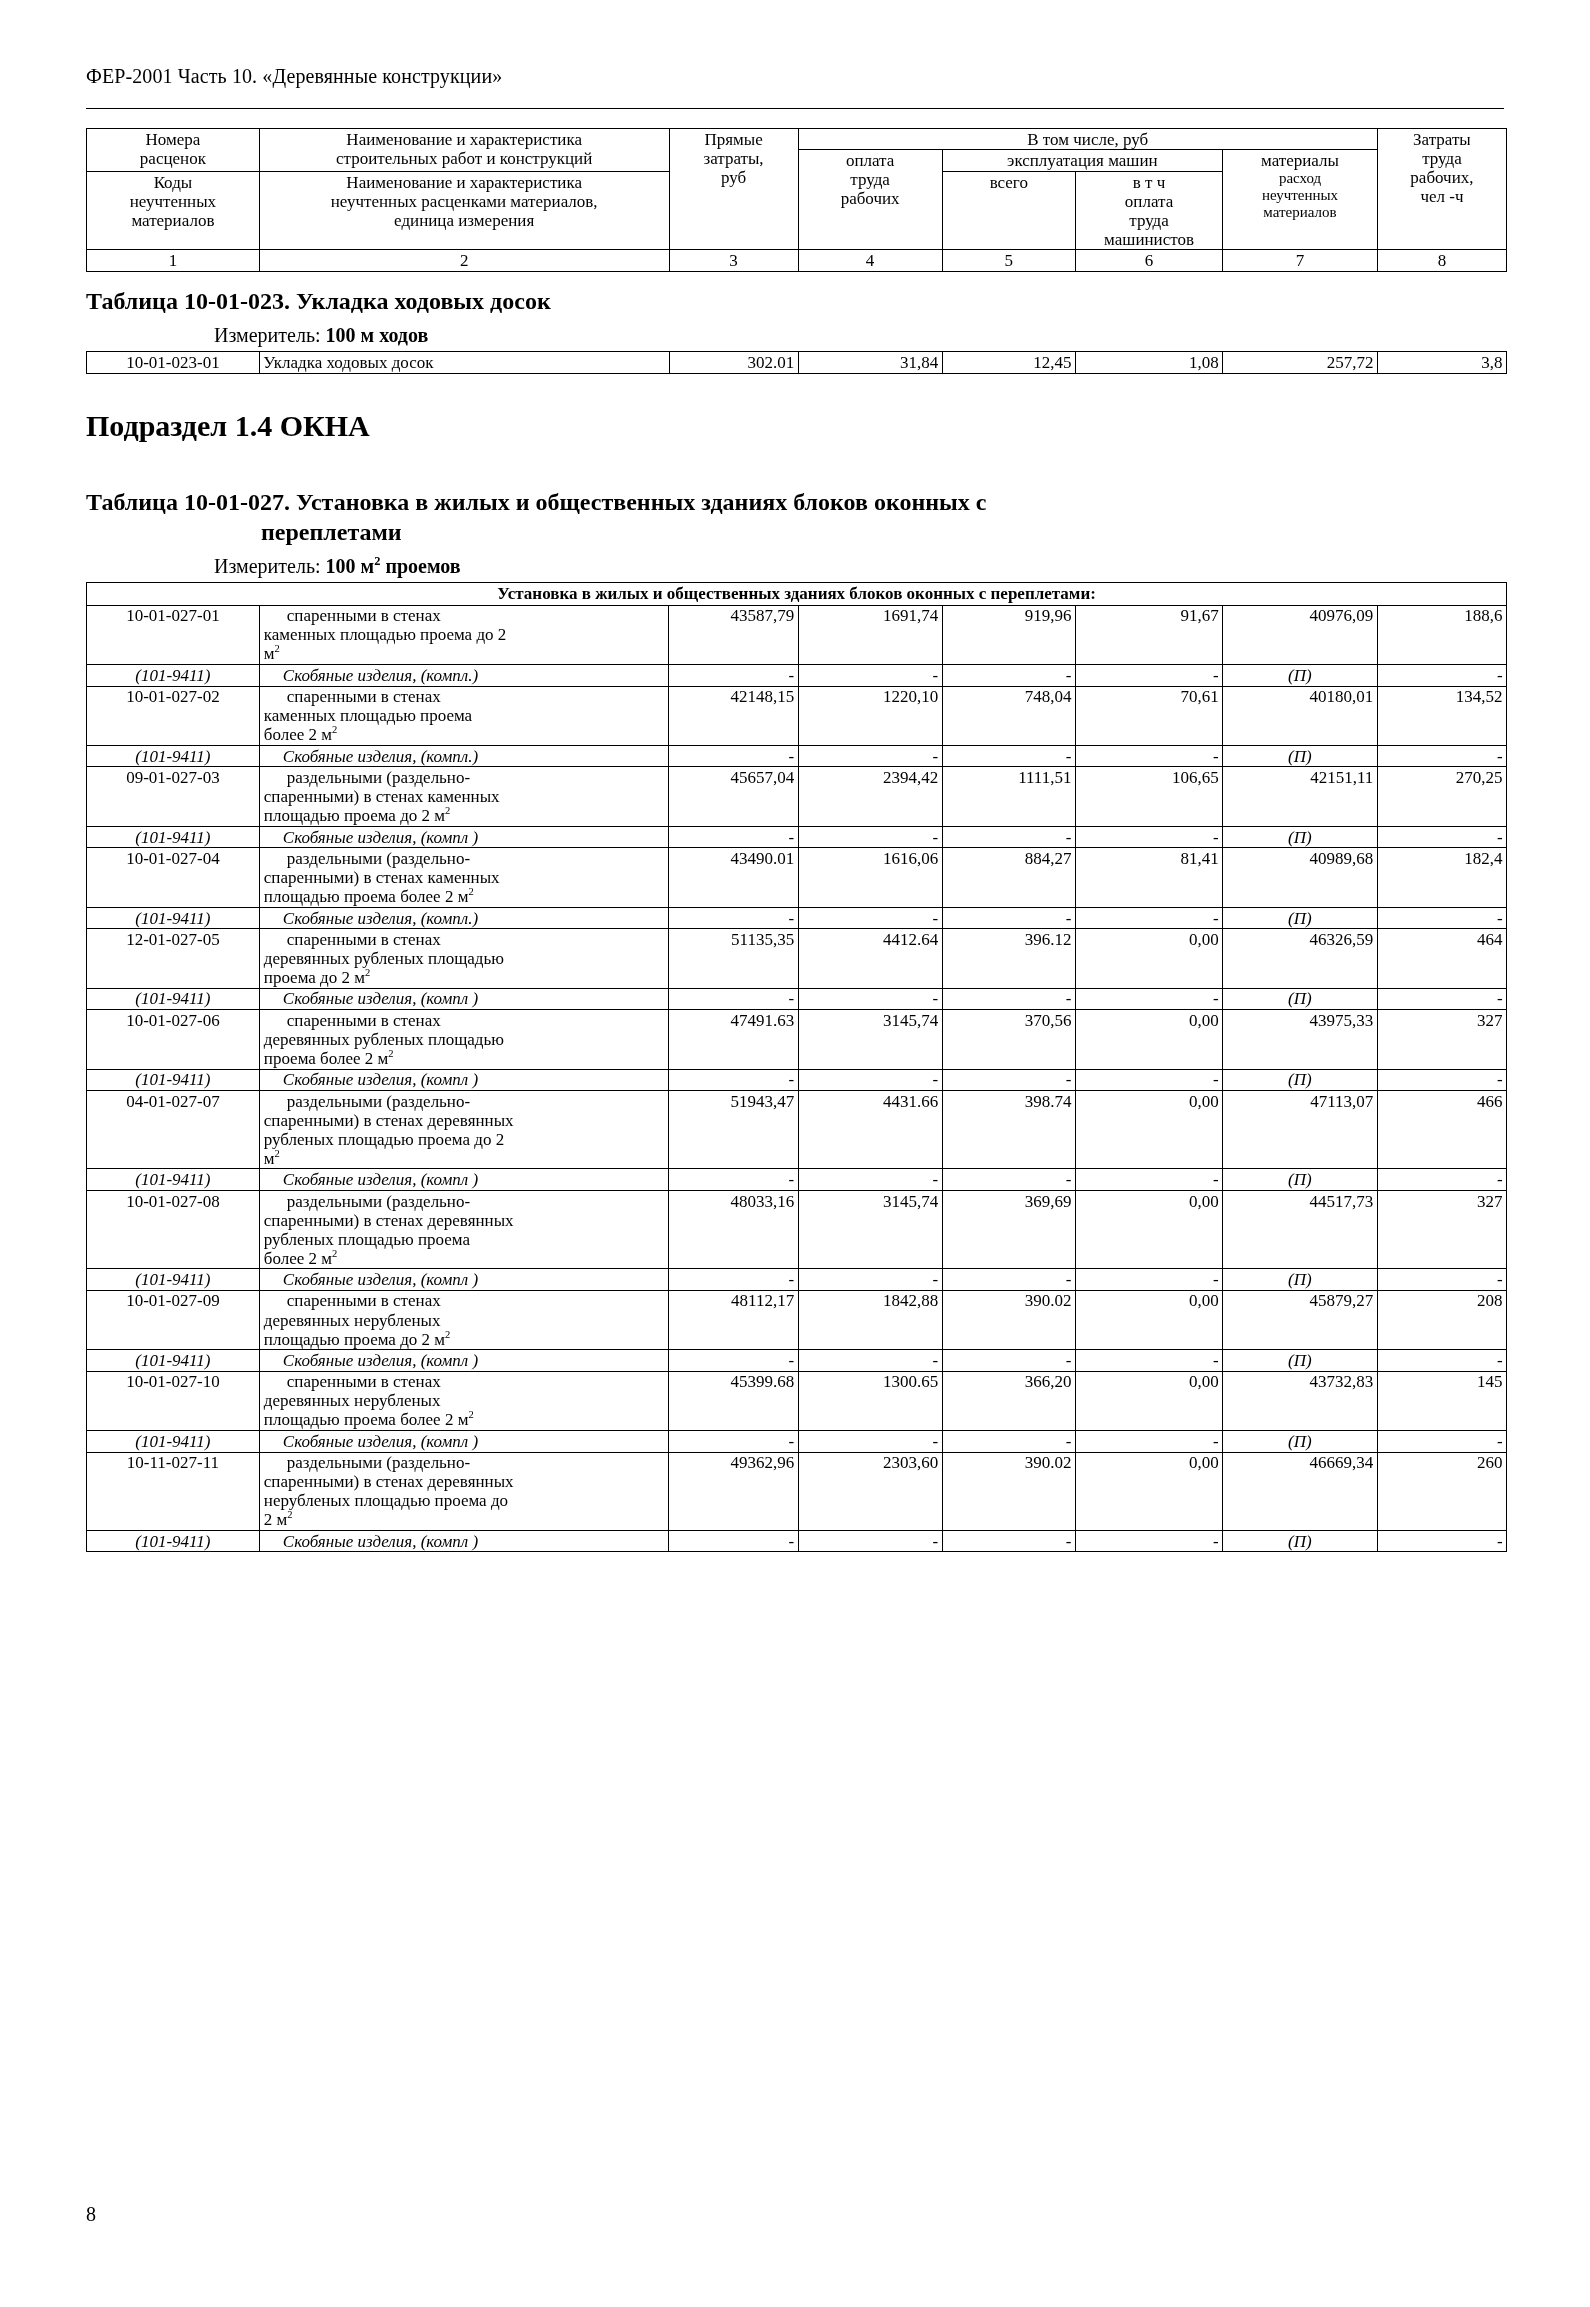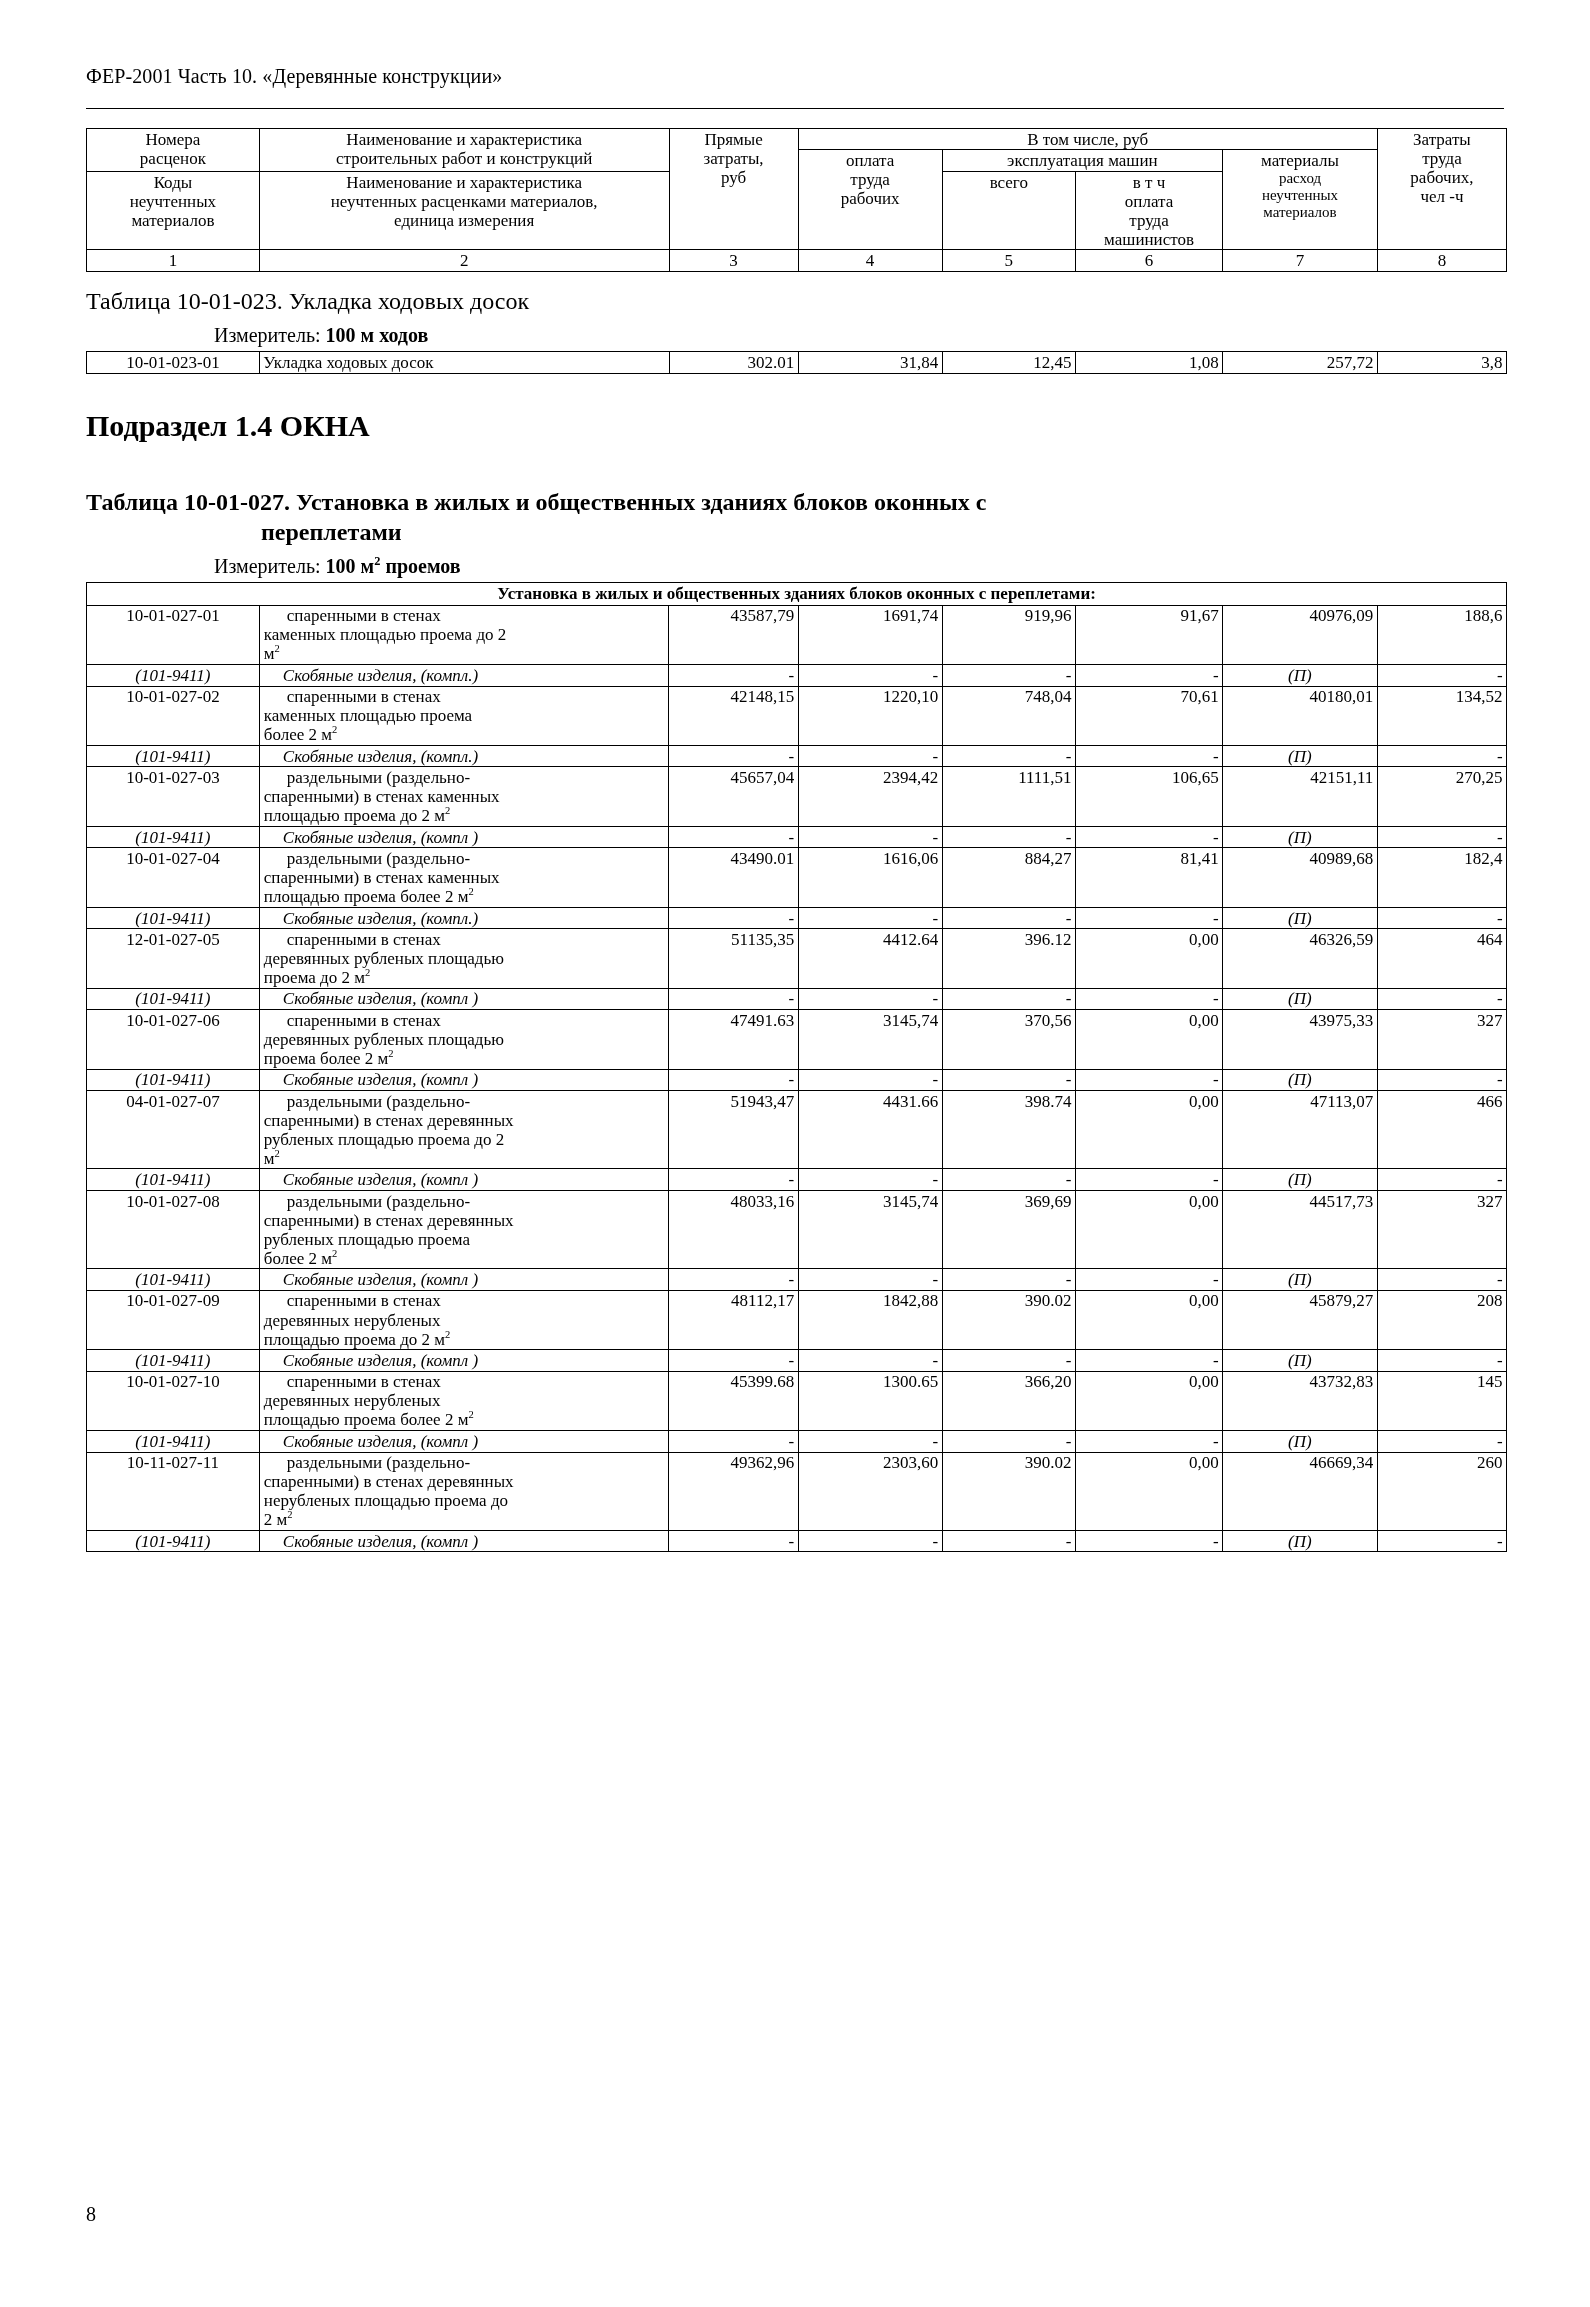--- a/index.html
+++ b/index.html
@@ -84,21 +84,21 @@
   .desc { padding-left: 27px !important; }
 
   .band {
     font-weight: bold;
     text-align: center;
     font-size: 17.5px;
     padding: 1.3px 2.7px !important;
   }
   .tbl-title {
     font-size: 24px;
-    font-weight: normal;
+    font-weight: bold;
     padding-top: 16px;
     padding-bottom: 4px;
   }
   .measure {
     font-size: 20px;
     padding-left: 128px;
     padding-top: 5.4px;
     padding-bottom: 4px;
   }
   .measure b { font-weight: bold; }
@@ -278,21 +278,21 @@
         <td class="matname">Скобяные изделия, (компл.)</td>
         <td class="num">-</td>
         <td class="num">-</td>
         <td class="num">-</td>
         <td class="num">-</td>
         <td class="ctr" style="font-style:italic">(П)</td>
         <td class="num">-</td>
       </tr>
 
       <tr>
-        <td class="code">10-01-027-03</td>
+        <td class="code">09-01-027-03</td>
         <td class="desc">раздельными (раздельно-<br><span style="margin-left:-23px;display:inline-block">спаренными) в стенах каменных</span><br><span style="margin-left:-23px;display:inline-block">площадью проема до 2 м<sup>2</sup></span></td>
         <td class="num">45657,04</td>
         <td class="num">2394,42</td>
         <td class="num">1111,51</td>
         <td class="num">106,65</td>
         <td class="num">42151,11</td>
         <td class="num">270,25</td>
       </tr>
       <tr>
         <td class="codeital">(101-9411)</td>

